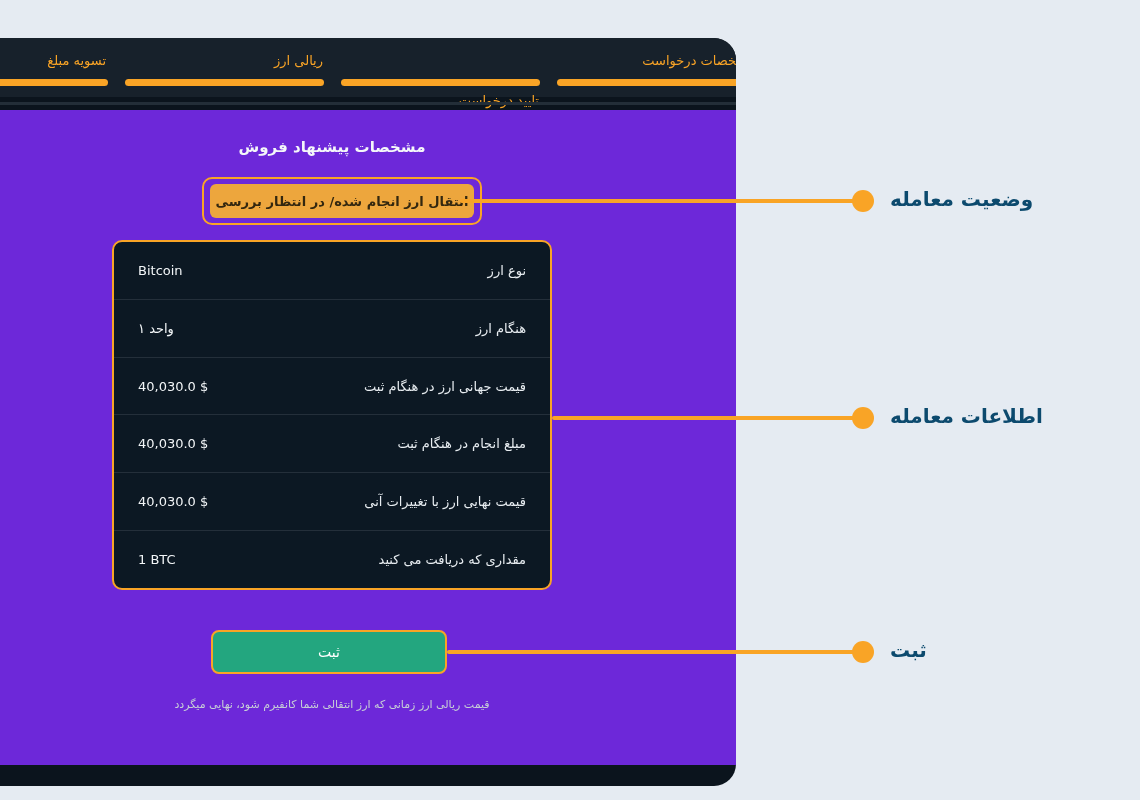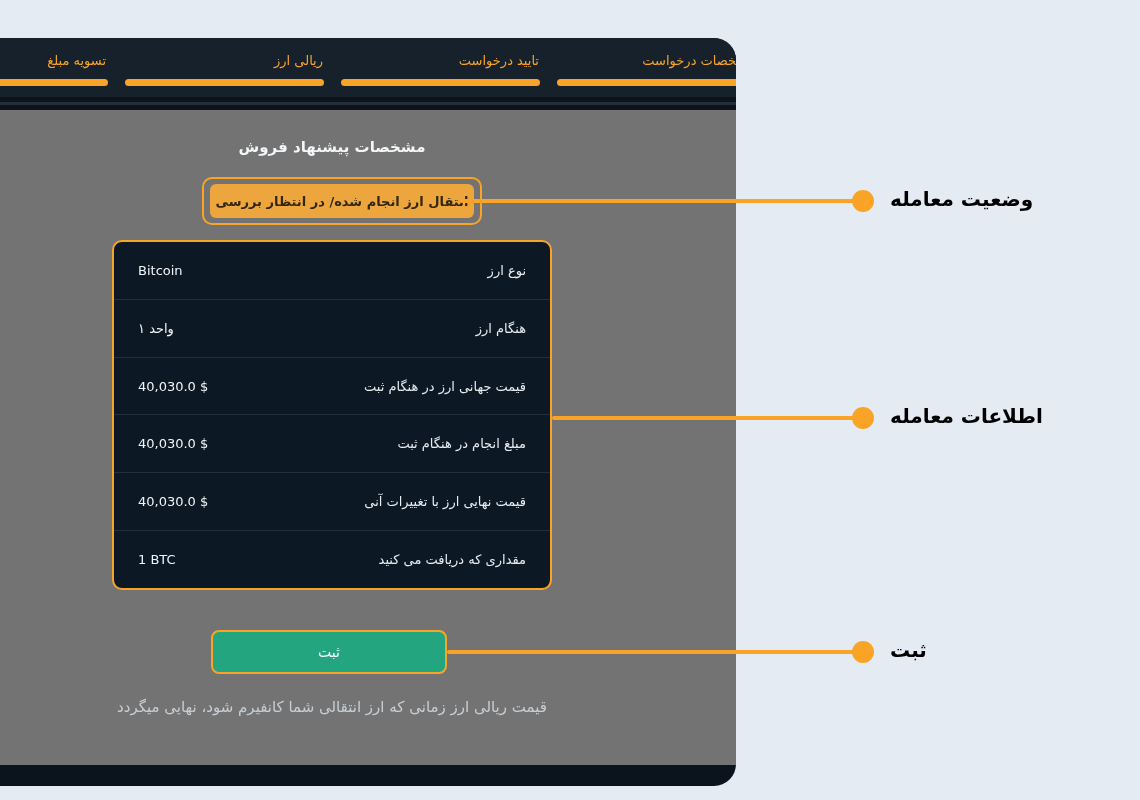--- a/index.html
+++ b/index.html
@@ -21,28 +21,28 @@
   .step { position:absolute; inset:0; }
   .step-label {
     position:absolute; top:15px; color:#F9A426; font-size:13px;
     white-space:nowrap; direction:rtl;
   }
   .step-bar {
     position:absolute; top:41px; height:7px; width:199px;
     background:#F9A426; border-radius:4px;
   }
   .step-0 .step-label { right:-19px; }  .step-0 .step-bar { left:557px; }
-  .step-1 .step-label { right:197px; }  .step-1 .step-bar { left:341px; }
+  .step-1 .step-label { right:197px;margin-top:40px; }  .step-1 .step-bar { left:341px; }
   .step-2 .step-label { right:413px; }  .step-2 .step-bar { left:125px; }
   .step-3 .step-label { right:630px; }  .step-3 .step-bar { left:-91px; }
 
   .nav-divider { position:absolute; left:0; top:64px; width:100%; height:3px; background:#232E38; }
 
   
-  .content { position:absolute; left:0; top:72px; width:100%; height:655px; background:#737373; }
+  .content { position:absolute; left:0; top:72px; width:100%; height:655px; background:#6d28d9; }
 
   .page-title {
     position:absolute; left:112px; top:28px; width:440px; text-align:center;
     color:#F4F7F9; font-size:15px; font-weight:bold; direction:rtl;
   }
 
   .status-ring {
     position:absolute; left:202px; top:67px; width:280px; height:48px;
     border:2.5px solid #F9A426; border-radius:10px;
   }
@@ -68,38 +68,38 @@
 
   .submit-btn {
     position:absolute; left:211px; top:520px; width:236px; height:44px;
     background:#23A67F; border:2.5px solid #F9A426; border-radius:8px;
     color:#FFFFFF; font-size:14px;
     display:flex; align-items:center; justify-content:center; cursor:pointer;
   }
 
   .footer-note {
     position:absolute; left:112px; top:588px; width:440px; text-align:center;
-    color:#C7CFD6; font-size:15px; direction:rtl;
+    color:#C7CFD6; font-size:11px; direction:rtl;
   }
 
   
   .annotation { position:absolute; left:0; width:1140px; height:0; }
   .ann-0 { top:201px; }
   .ann-1 { top:418px; }
   .ann-2 { top:652px; }
   .ann-line { position:absolute; top:-2px; height:4px; background:#F9A426; border-radius:2px; }
   .ann-0 .ann-line { left:460px; width:403px; }
   .ann-1 .ann-line { left:552px; width:311px; }
   .ann-2 .ann-line { left:447px; width:416px; }
   .ann-dot {
     position:absolute; left:852px; top:-11px; width:22px; height:22px;
     border-radius:50%; background:#F9A426;
   }
   .ann-label {
-    position:absolute; left:890px; top:-14px; color:#000000;
+    position:absolute; left:890px; top:-14px; color:#0c4a6e;
     font-size:20px; font-weight:600; white-space:nowrap; direction:rtl;
   }
 </style>
 </head>
 <body>
 
 <div class="stage">
 
   <div class="panel">
 

